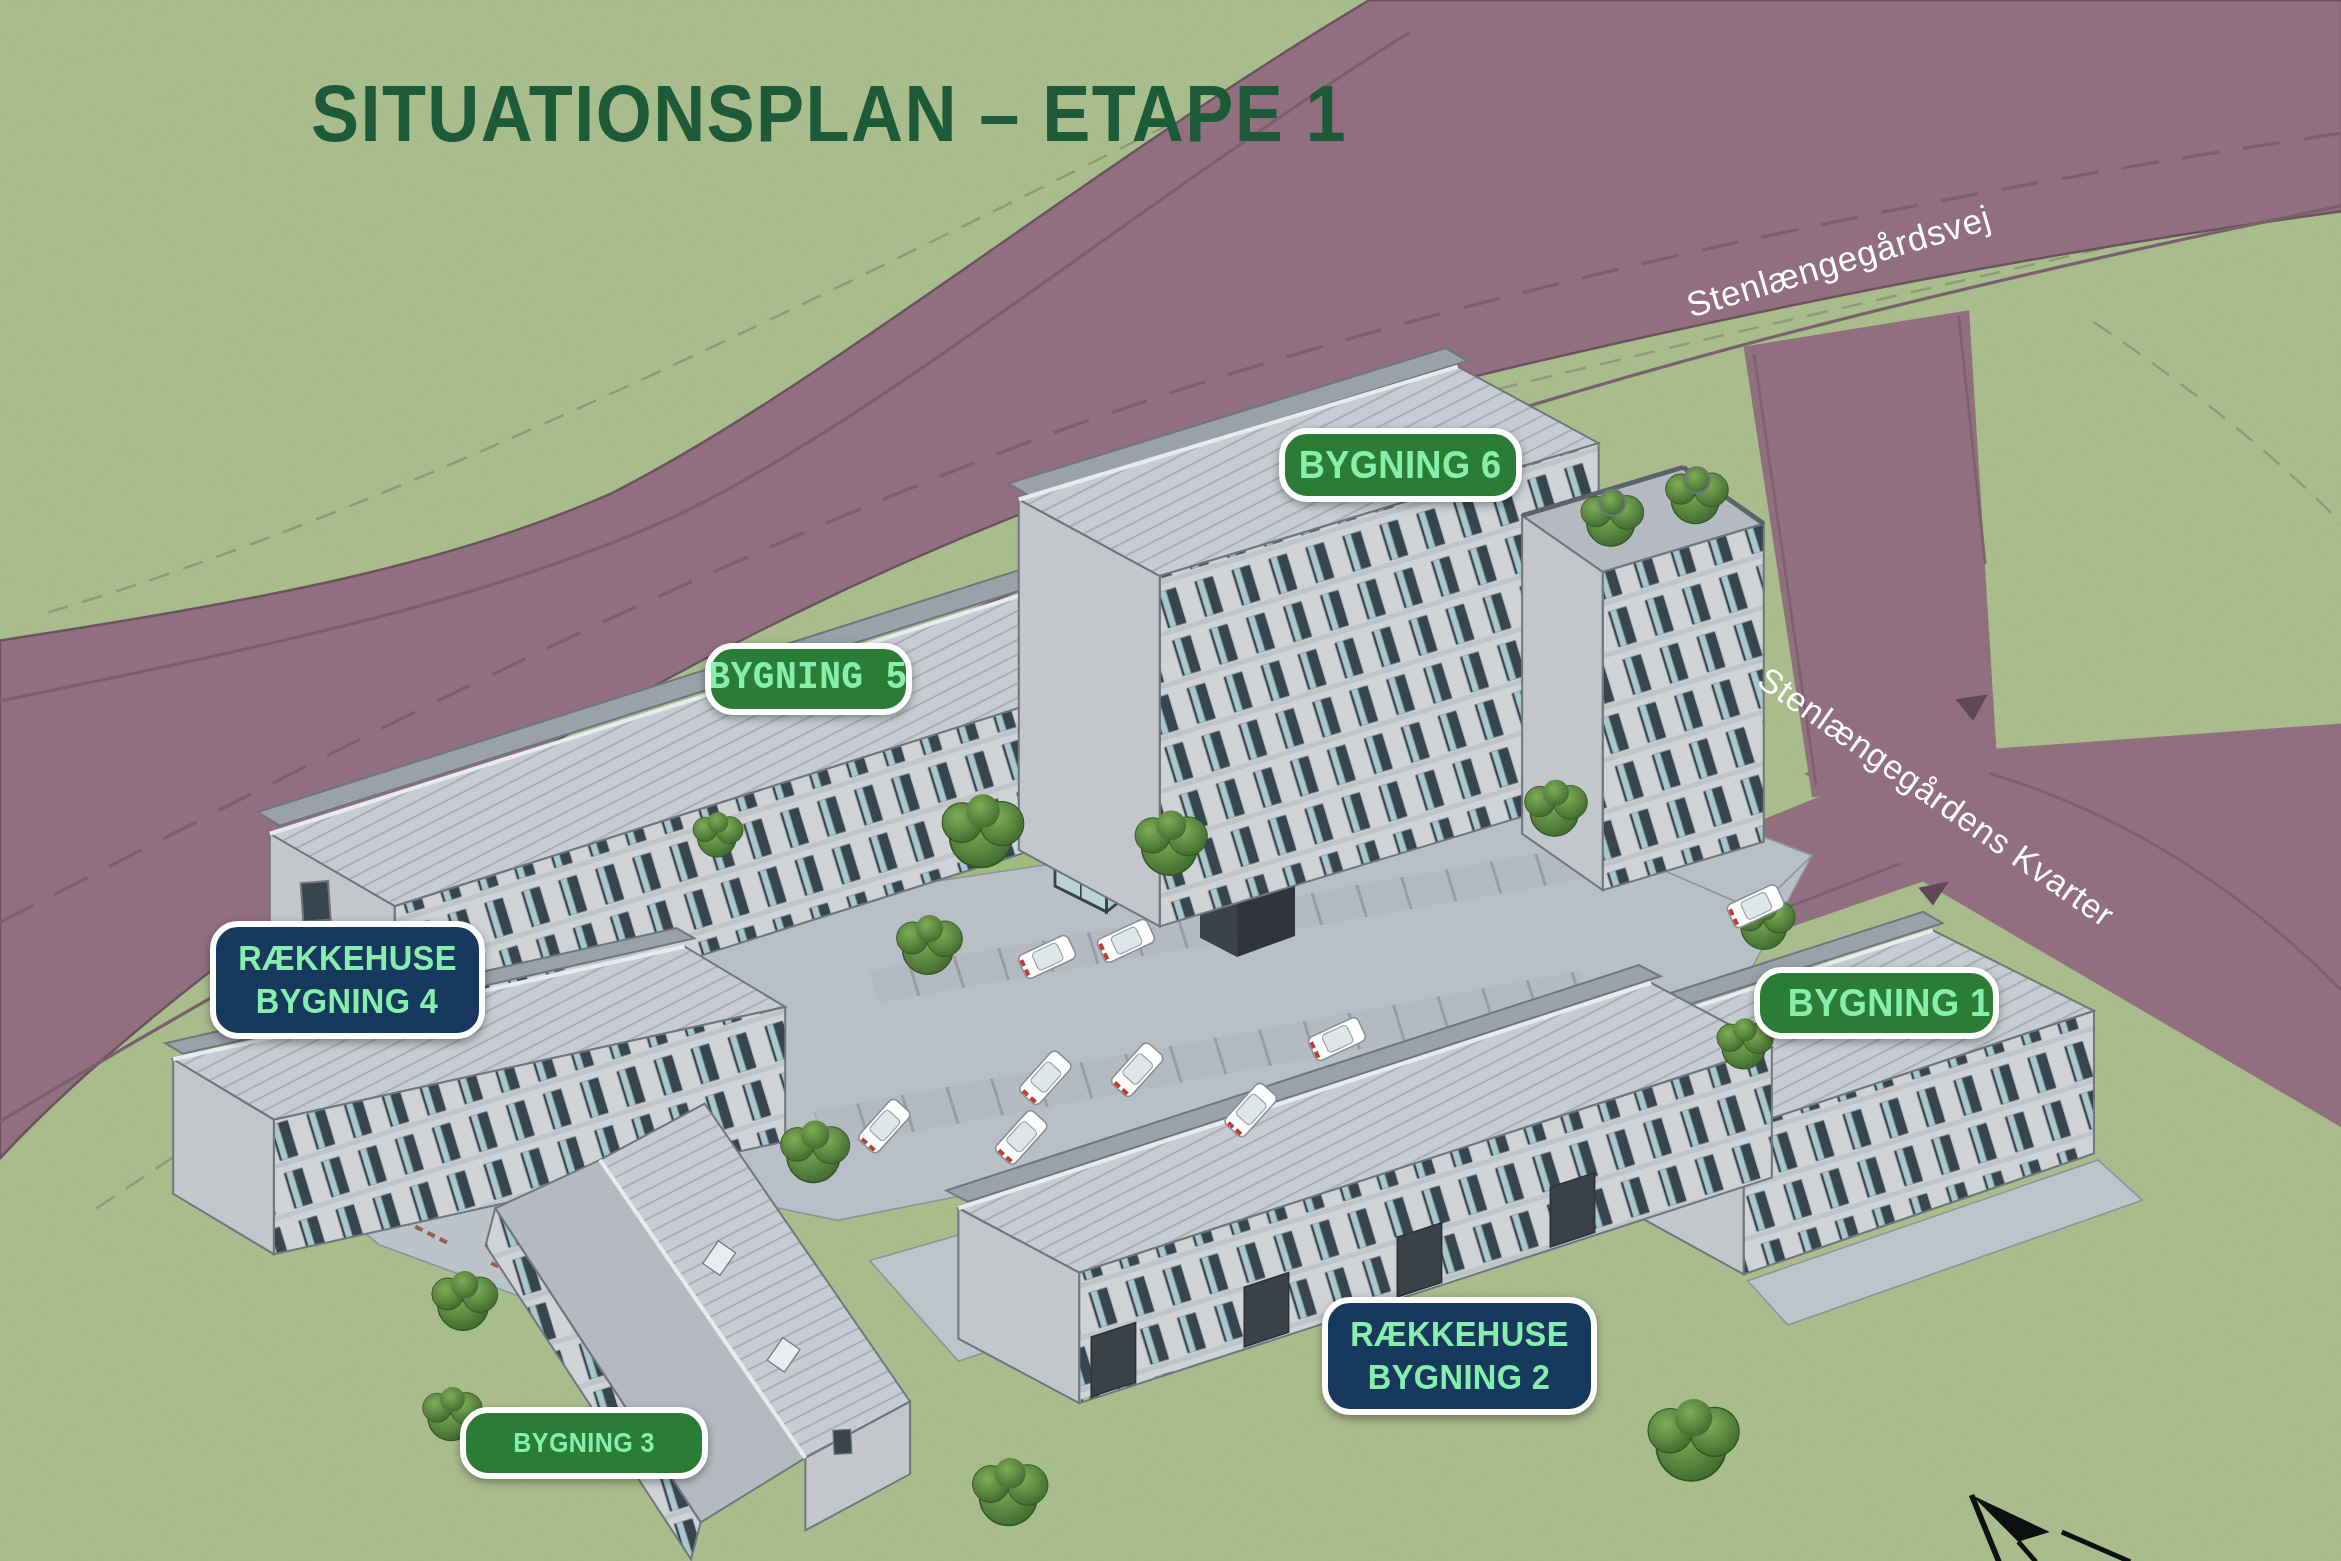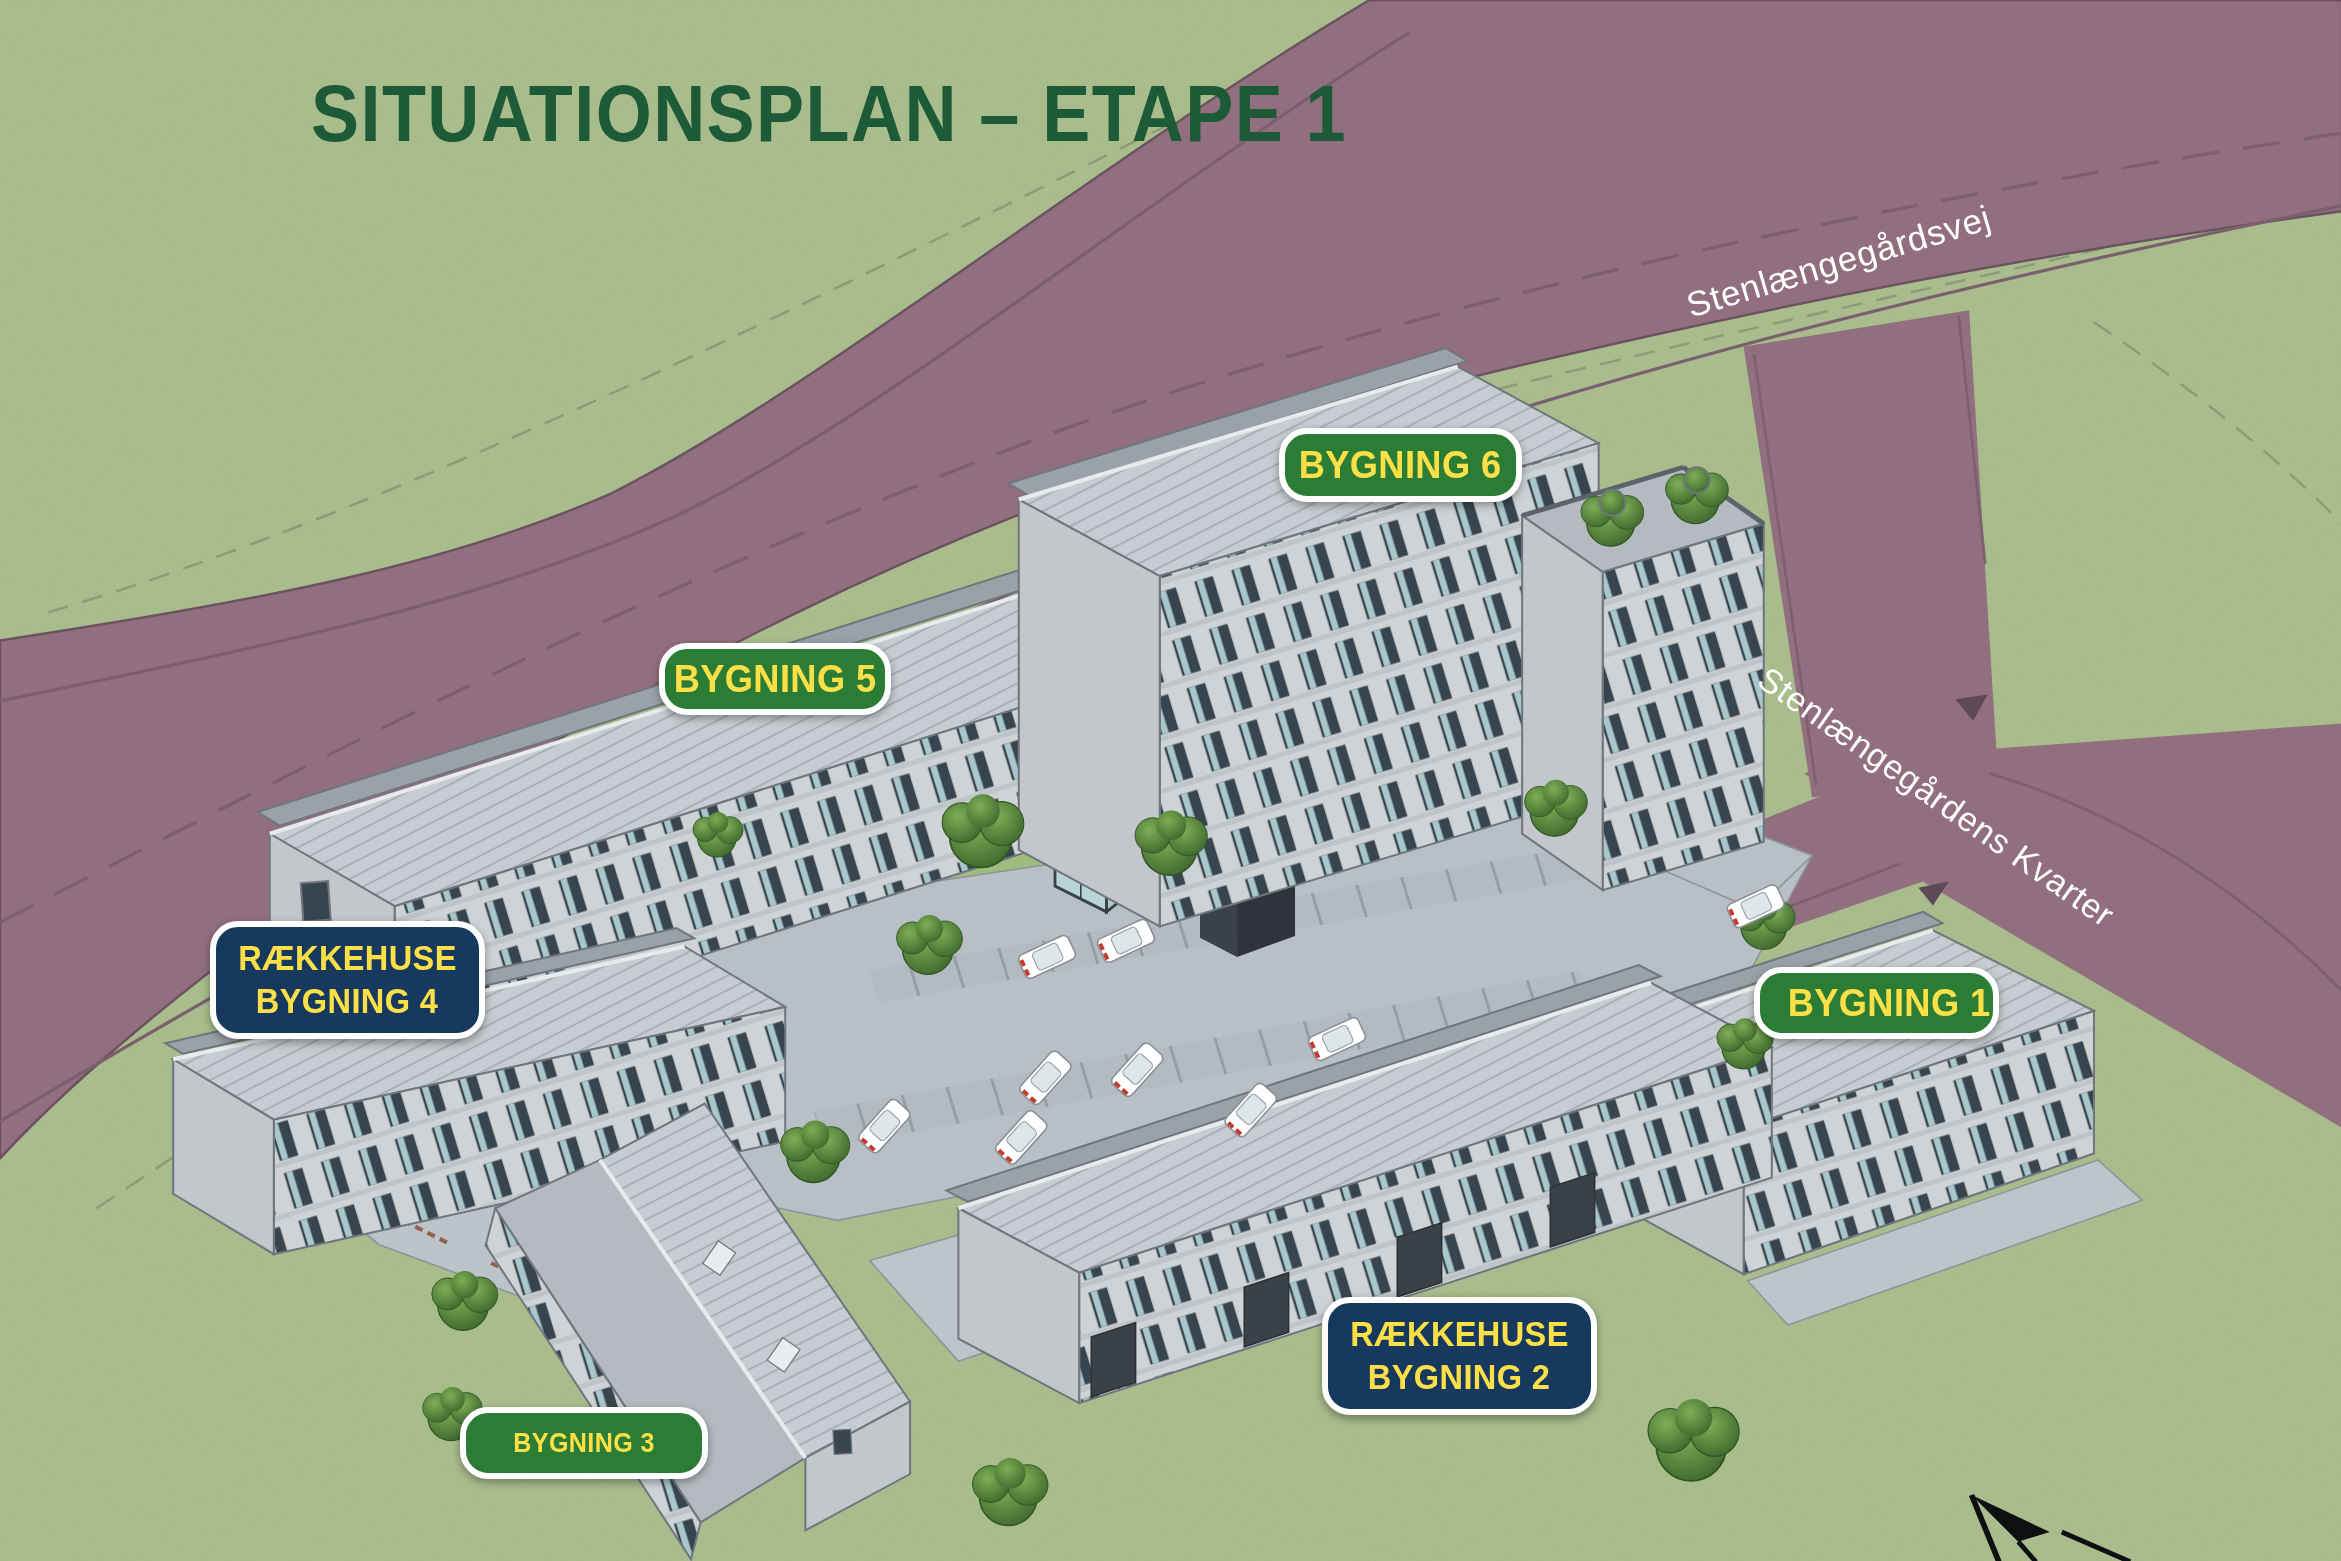--- a/index.html
+++ b/index.html
@@ -9,21 +9,21 @@
   
   .page-title{
     position:absolute;left:311px;top:68px;margin:0;
     font-size:80px;font-weight:bold;color:#1d5a37;letter-spacing:1.6px;
     transform:scaleX(.9);transform-origin:left top;white-space:nowrap;
   }
   
   .badge{
     position:absolute;box-sizing:border-box;
     display:flex;flex-direction:column;align-items:center;justify-content:center;
-    border:6.4px solid #ffffff;border-radius:28px;color:#fde047;font-weight:bold;
+    border:6.4px solid #ffffff;border-radius:28px;color:#86efac;font-weight:bold;
     text-align:center;line-height:1.22;box-shadow:0 3.2px 8px rgba(0,0,0,.35);
     white-space:nowrap;
   }
   .badge.green{background:#2b7c34;}
   .badge.navy{background:#17395e;align-items:center;}
   .badge .l{display:block;transform:scaleX(.93);letter-spacing:0.4px;}
   .badge .l:empty{display:none;}
   
   .street-label{
     position:absolute;color:#ffffff;font-weight:400;white-space:nowrap;
@@ -258,21 +258,21 @@
 
   <div class="street-label" style="left:1682px;top:287px;font-size:35px;transform:rotate(-16.5deg);">Stenlængegårdsvej</div>
 
   <div class="street-label" style="left:1773px;top:659px;font-size:34px;transform:rotate(35deg);">Stenlængegårdens Kvarter</div>
 
   <div class="badge green" style="left:1279px;top:428px;width:243px;height:74px;font-size:39px;">
     <span class="l">BYGNING 6</span>
 
   </div>
 
-  <div class="badge green" style="left:659px;top:643px;width:232px;height:72px;font-size:39px;">
+  <div class="badge green" style="left:705px;top:643px;width:207px;height:72px;font-size:39px;font-family:Liberation Mono, monospace;">
     <span class="l">BYGNING 5</span>
 
   </div>
 
   <div class="badge navy" style="left:210px;top:921px;width:275px;height:118px;font-size:35px;">
     <span class="l">RÆKKEHUSE</span>
     <span class="l">BYGNING 4</span>
   </div>
 
   <div class="badge green" style="left:1754px;top:967px;width:245px;height:72px;font-size:39px;padding-left:26px;">

